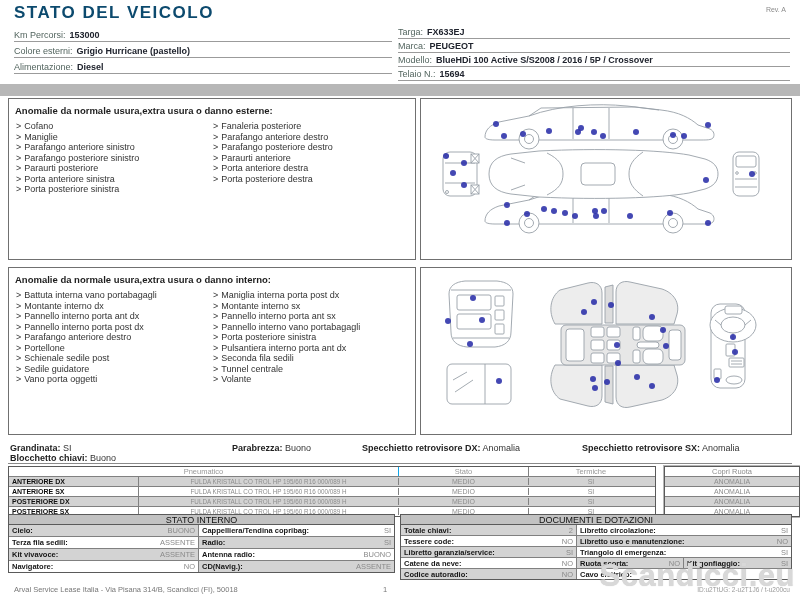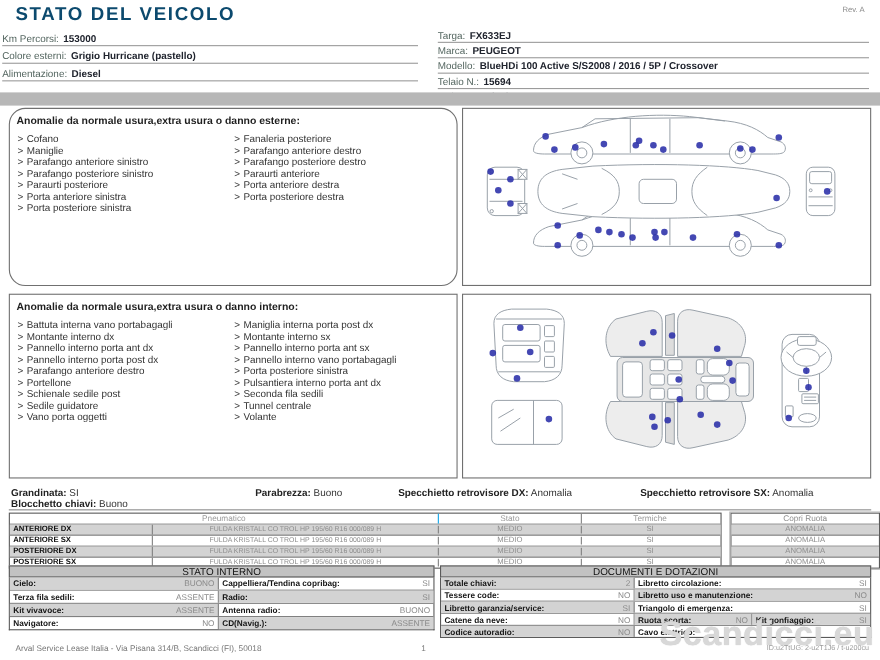--- a/index.html
+++ b/index.html
@@ -3,32 +3,32 @@
 <meta charset="utf-8">
 <style>
   html,body{margin:0;padding:0;background:#e9e9e9;}
   .page{position:relative;width:800px;height:600px;background:#ffffff;margin:0 auto;
         font-family:"Liberation Sans","DejaVu Sans",sans-serif;overflow:hidden;
         box-shadow:0 0 0 1px #cfcfcf;}
   
   .hdr-title{position:absolute;left:14px;top:3px;font-size:17px;font-weight:bold;
              color:#0c4a6e;letter-spacing:1.5px;}
   .rev{position:absolute;right:14px;top:6px;font-size:7px;color:#8b8b8b;}
-  .fields-left{position:absolute;left:2px;top:26px;width:378px;}
+  .fields-left{position:absolute;left:14px;top:26px;width:378px;}
   .fields-right{position:absolute;left:398px;top:25px;width:392px;}
   .frow{display:flex;align-items:flex-end;gap:4px;border-bottom:1px solid #9b9b9b;
         padding-bottom:1px;}
   .fields-left .frow{height:14px;}
   .fields-right .frow{height:12px;}
   .flabel{font-size:9px;color:#53655f;white-space:nowrap;}
   .fvalue{font-size:9px;color:#20242e;font-weight:bold;white-space:nowrap;}
   .band{position:absolute;left:0;top:84px;width:800px;height:12px;background:#b7b7b7;}
   
   .panel{position:absolute;border:1px solid #707070;background:#fff;box-sizing:border-box;}
-  #ext-text{left:8px;top:98px;width:408px;height:162px;border-radius:15px;}
+  #ext-text{left:8px;top:98px;width:408px;height:162px;}
   #ext-diag{left:420px;top:98px;width:372px;height:162px;}
   #int-text{left:8px;top:267px;width:408px;height:168px;}
   #int-diag{left:420px;top:267px;width:372px;height:168px;}
   .panel-title{font-size:9.5px;font-weight:bold;color:#1e1e1e;padding:6px 6px 5px 6px;}
   .cols{display:flex;padding-left:7px;}
   .col{width:197px;flex:none;}
   ul.anom{list-style:none;margin:0;padding:0;font-size:9px;color:#333;}
   ul.anom li{line-height:10.5px;max-width:152px;}
   ul.anom .b{margin-right:3px;color:#333;}
   .diag-svg{width:100%;height:100%;display:block;}

